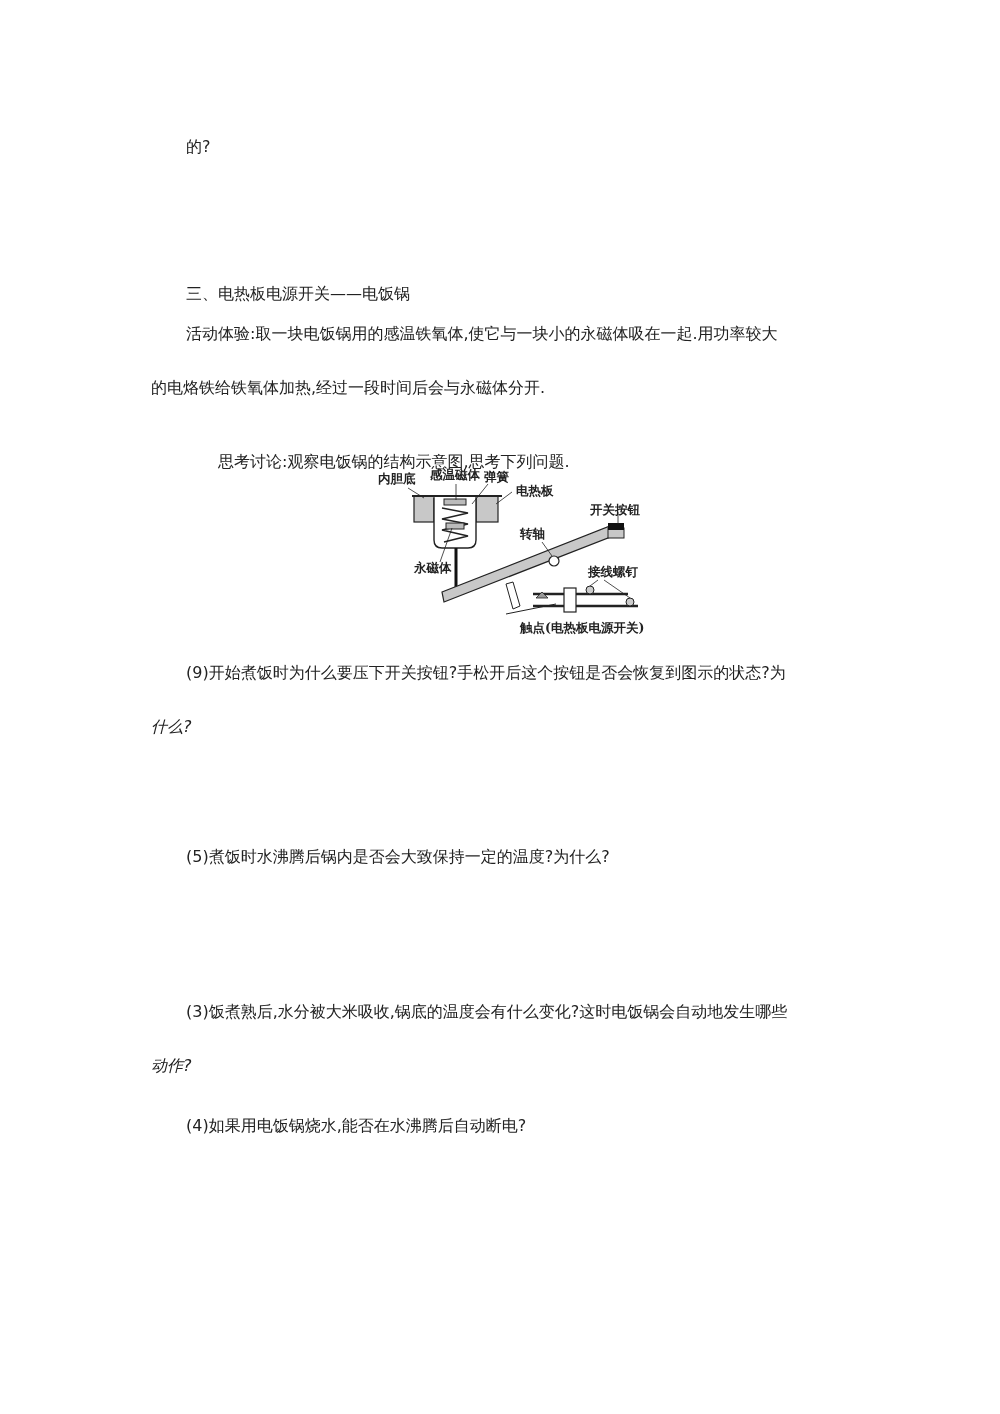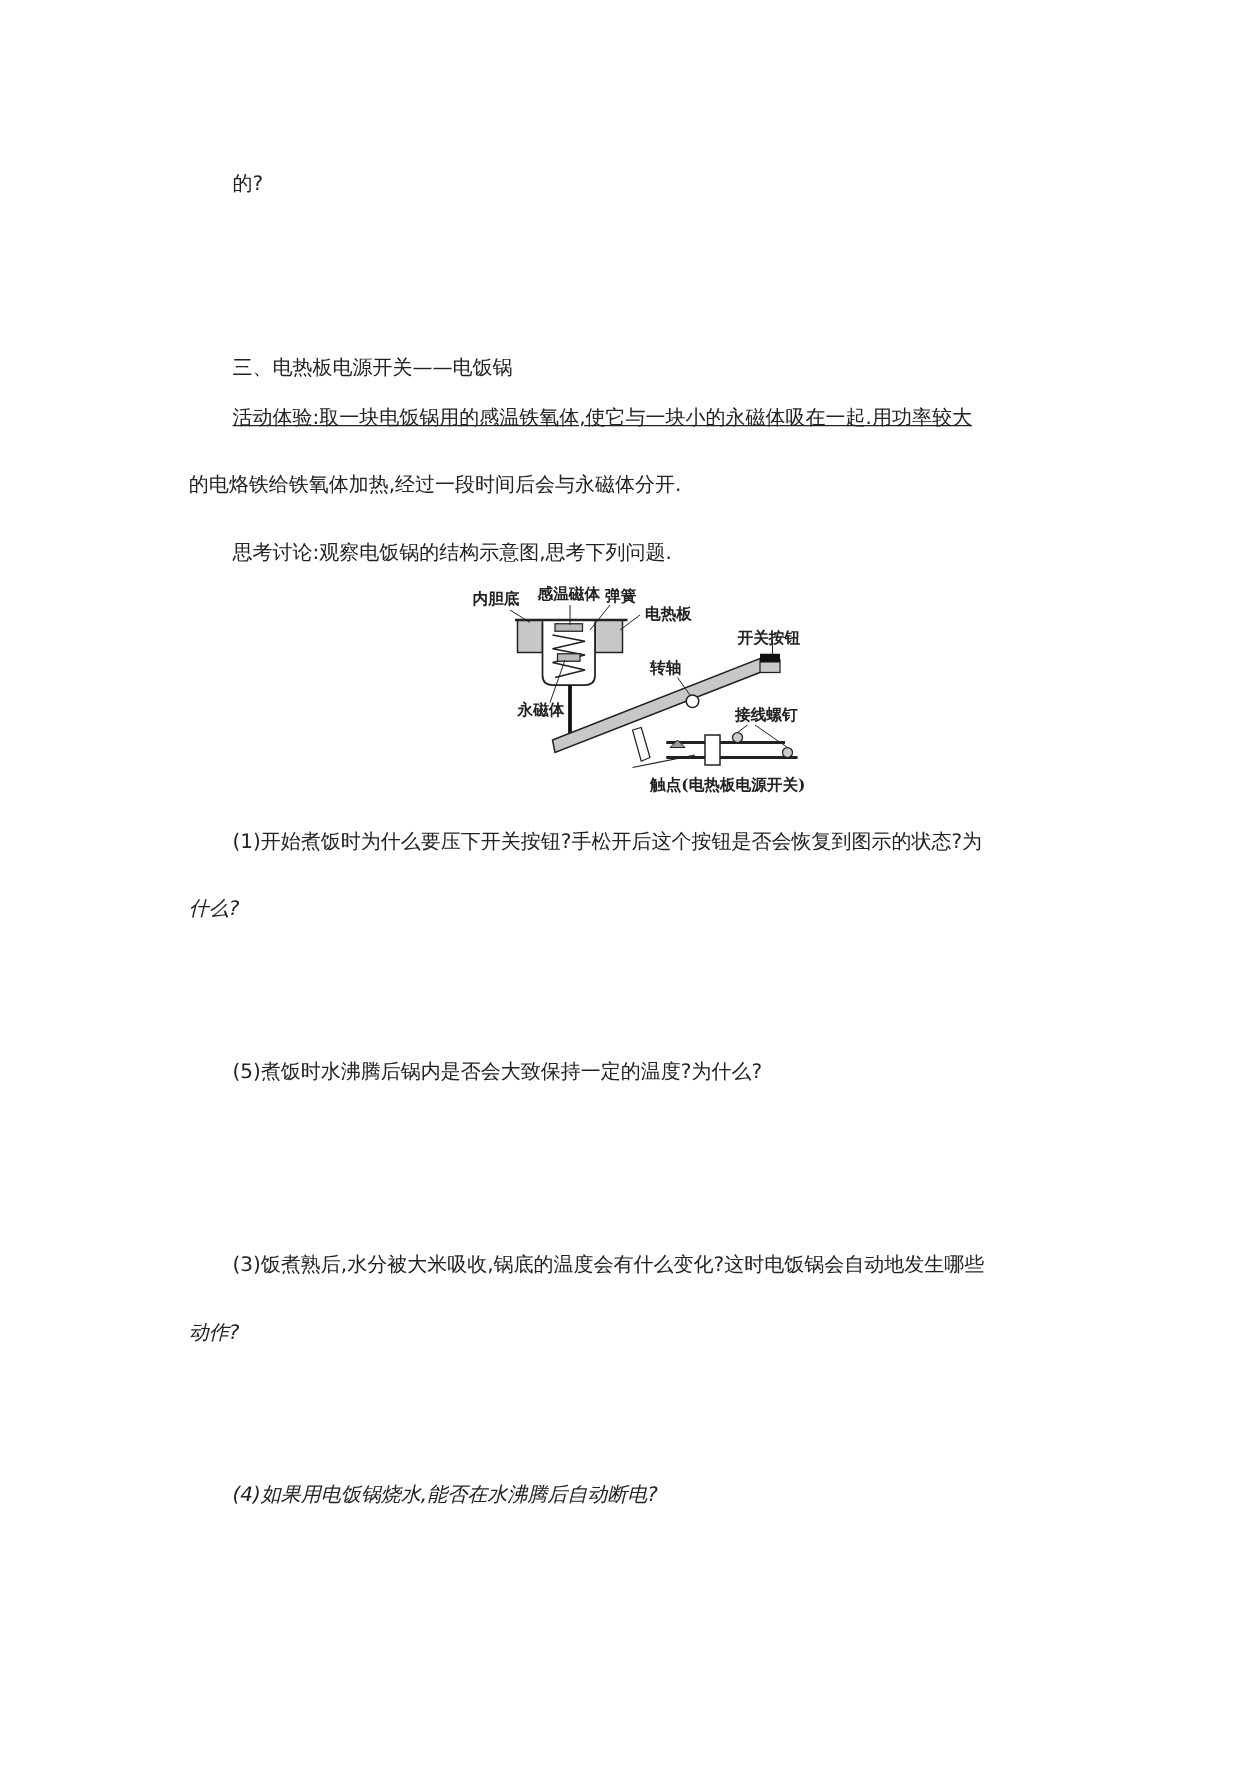--- a/index.html
+++ b/index.html
@@ -13,24 +13,24 @@
 </style>
 </head>
 <body>
 
 <div>
 
   <div class="line indent" style="top:137px;">的?</div>
 
   <div class="line indent" style="top:284px;">三、电热板电源开关——电饭锅</div>
 
-  <div class="line indent" style="top:324px;text-decoration:underline;">活动体验:取一块电饭锅用的感温铁氧体,使它与一块小的永磁体吸在一起.用功率较大</div>
+  <div class="line indent" style="top:324px;">活动体验:取一块电饭锅用的感温铁氧体,使它与一块小的永磁体吸在一起.用功率较大</div>
   <div class="line flush" style="top:378px;">的电烙铁给铁氧体加热,经过一段时间后会与永磁体分开.</div>
 
-  <div class="line indent" style="top:432px;">思考讨论:观察电饭锅的结构示意图,思考下列问题.</div>
+  <div class="line indent" style="top:452px;margin-left:32px;">思考讨论:观察电饭锅的结构示意图,思考下列问题.</div>
 
   <div class="diagram">
     <svg width="300" height="172" viewBox="0 0 300 172">
 
       <rect x="46" y="30" width="20" height="26" fill="#c8c8c8" stroke="#222" stroke-width="1.2"></rect>
       <rect x="108" y="30" width="22" height="26" fill="#c8c8c8" stroke="#222" stroke-width="1.2"></rect>
       <line x1="44" y1="30" x2="134" y2="30" stroke="#222" stroke-width="2"></line>
 
       <path d="M66 32 L66 74 Q66 82 74 82 L100 82 Q108 82 108 74 L108 32" fill="#fff" stroke="#222" stroke-width="1.4"></path>
 
@@ -74,23 +74,23 @@
       <text x="116" y="15">弹簧</text>
       <text x="148" y="29">电热板</text>
       <text x="222" y="48">开关按钮</text>
       <text x="152" y="72">转轴</text>
       <text x="46" y="106">永磁体</text>
       <text x="220" y="110">接线螺钉</text>
       <text x="152" y="166">触点(电热板电源开关)</text>
     </svg>
   </div>
 
-  <div class="line indent" style="top:663px;">(1)开始煮饭时为什么要压下开关按钮?手松开后这个按钮是否会恢复到图示的状态?为</div>
+  <div class="line indent" style="top:663px;">(9)开始煮饭时为什么要压下开关按钮?手松开后这个按钮是否会恢复到图示的状态?为</div>
   <div class="line flush" style="top:717px;font-style:italic;">什么?</div>
 
   <div class="line indent" style="top:847px;">(5)煮饭时水沸腾后锅内是否会大致保持一定的温度?为什么?</div>
 
   <div class="line indent" style="top:1002px;text-align:center;">(3)饭煮熟后,水分被大米吸收,锅底的温度会有什么变化?这时电饭锅会自动地发生哪些</div>
   <div class="line flush" style="top:1056px;font-style:italic;">动作?</div>
 
-  <div class="line indent" style="top:1186px;font-style:italic;">(4)如果用电饭锅烧水,能否在水沸腾后自动断电?</div>
+  <div class="line indent" style="top:1116px;">(4)如果用电饭锅烧水,能否在水沸腾后自动断电?</div>
 
 </div>
 
 </body></html>

